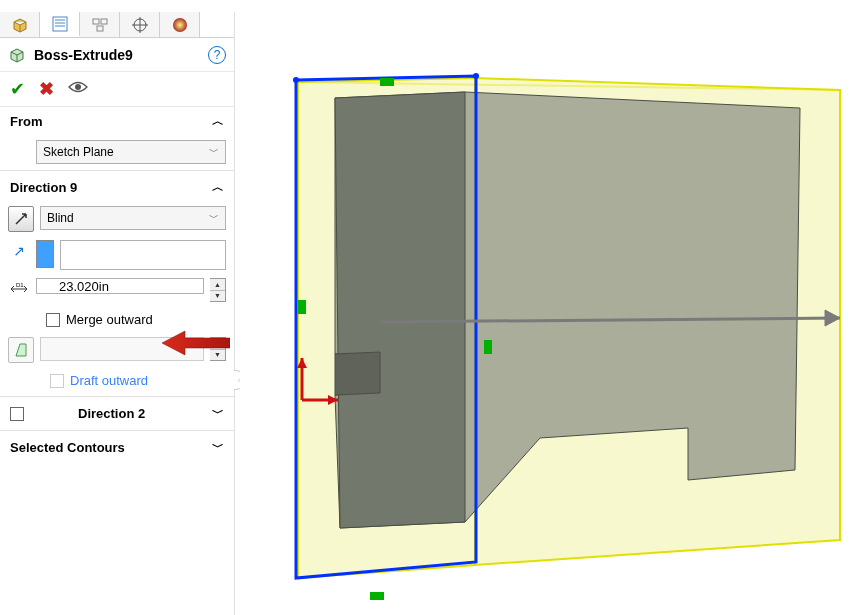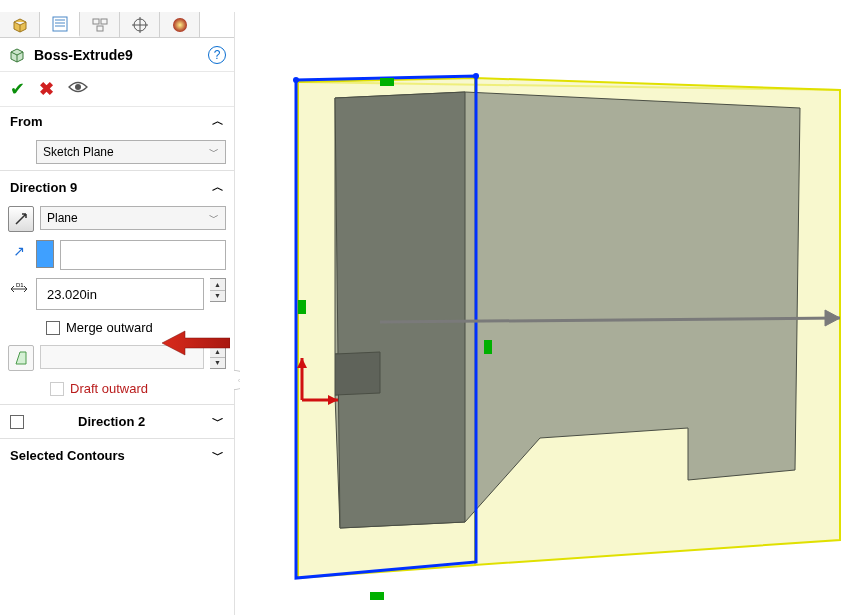--- a/index.html
+++ b/index.html
@@ -20,26 +20,26 @@
   .section-head { display: flex; align-items: center; padding: 6px 10px; font-weight: 600; font-size: 13px; cursor: pointer; gap: 46px; }
   .section-head .chev { margin-left: auto; font-size: 12px; }
   .ctrl-row { display: flex; align-items: flex-start; padding: 4px 8px; gap: 6px; }
   .lead-icon { width: 22px; height: 22px; display: flex; align-items: center; justify-content: center; }
   .dropdown { flex: 1; height: 24px; border: 1px solid #b0b0b0; background: #f5f5f5; font-size: 12px; padding: 2px 6px; display: flex; align-items: center; justify-content: space-between; cursor: pointer; }
   .dropdown .caret { font-size: 10px; color: #555; }
   .reverse-btn { width: 26px; height: 26px; border: 1px solid #888; background: linear-gradient(#fff,#ddd); display: flex; align-items: center; justify-content: center; cursor: pointer; border-radius: 2px; }
   .blue-arrow { color: #1e6fd8; font-size: 14px; }
   .color-swatch { width: 18px; height: 28px; background: #3fa0ff; border: 1px solid #888; }
   .swatch-field { flex: 1; height: 30px; border: 1px solid #b0b0b0; background: #fff; }
-  .distance-field { flex: 1; height: 32px; border: 1px solid #b0b0b0; background: #fff; font-size: 13px; padding: 2px 10px; display: flex; align-items: center; justify-content: space-between; cursor: text; }
+  .distance-field { flex: 1; height: 16px; border: 1px solid #b0b0b0; background: #fff; font-size: 13px; padding: 2px 22px; display: flex; align-items: center; justify-content: space-between; cursor: text; }
   .spinner { width: 16px; height: 24px; border: 1px solid #999; border-left: none; display: flex; flex-direction: column; background: #f0f0f0; cursor: pointer; }
   .spinner .up, .spinner .dn { flex: 1; display: flex; align-items: center; justify-content: center; font-size: 7px; color: #333; }
   .spinner .up { border-bottom: 1px solid #bbb; }
   .checkbox-row { display: flex; align-items: center; gap: 6px; padding: 6px 6px 6px 46px; font-size: 13px; }
-  .checkbox-row.indent2 { padding-left: 50px; color: #b91c1c; }
+  .checkbox-row.indent2 { padding-left: 50px; color: #3b82f6; }
   .cb { width: 14px; height: 14px; border: 1px solid #666; background: #fff; cursor: pointer; }
   .cb.disabled { border-color: #ccc; }
   .draft-btn { width: 26px; height: 26px; border: 1px solid #bbb; border-radius: 2px; background: #f8f8f8; display: flex; align-items: center; justify-content: center; cursor: pointer; }
   .empty-field { flex: 1; height: 24px; border: 1px solid #ccc; background: #f8f8f8; }
   .sep { height: 1px; background: #e0e0e0; margin: 2px 0; }
   .red-arrow { position: absolute; left: 160px; top: 328px; pointer-events: none; }
   .viewport { position: absolute; left: 240px; top: 0; right: 0; bottom: 0; background: #fff; }
   .tab-bump { position: absolute; left: 234px; top: 370px; width: 12px; height: 20px; border: 1px solid #ccc; border-left: none; border-radius: 0 10px 10px 0; background: #fff; font-size: 8px; display: flex; align-items: center; justify-content: center; color: #888; cursor: pointer; }
 </style>
 </head>
@@ -126,21 +126,21 @@
     <span class="chev">︿</span>
   </div>
 
   <div class="ctrl-row">
     <div class="reverse-btn">
       <svg width="16" height="16" viewBox="0 0 16 16">
           <path d="M3 13 L13 3 M13 3 L9 3 M13 3 L13 7" fill="none" stroke="#333" stroke-width="1.5"></path>
         </svg>
     </div>
     <div class="dropdown">
-      <span>Plane</span>
+      <span>Blind</span>
       <span class="caret">﹀</span>
     </div>
   </div>
 
   <div class="ctrl-row" style="align-items:flex-start">
     <div class="lead-icon blue-arrow">↗</div>
     <div class="color-swatch"></div>
     <div class="swatch-field"></div>
   </div>
 

